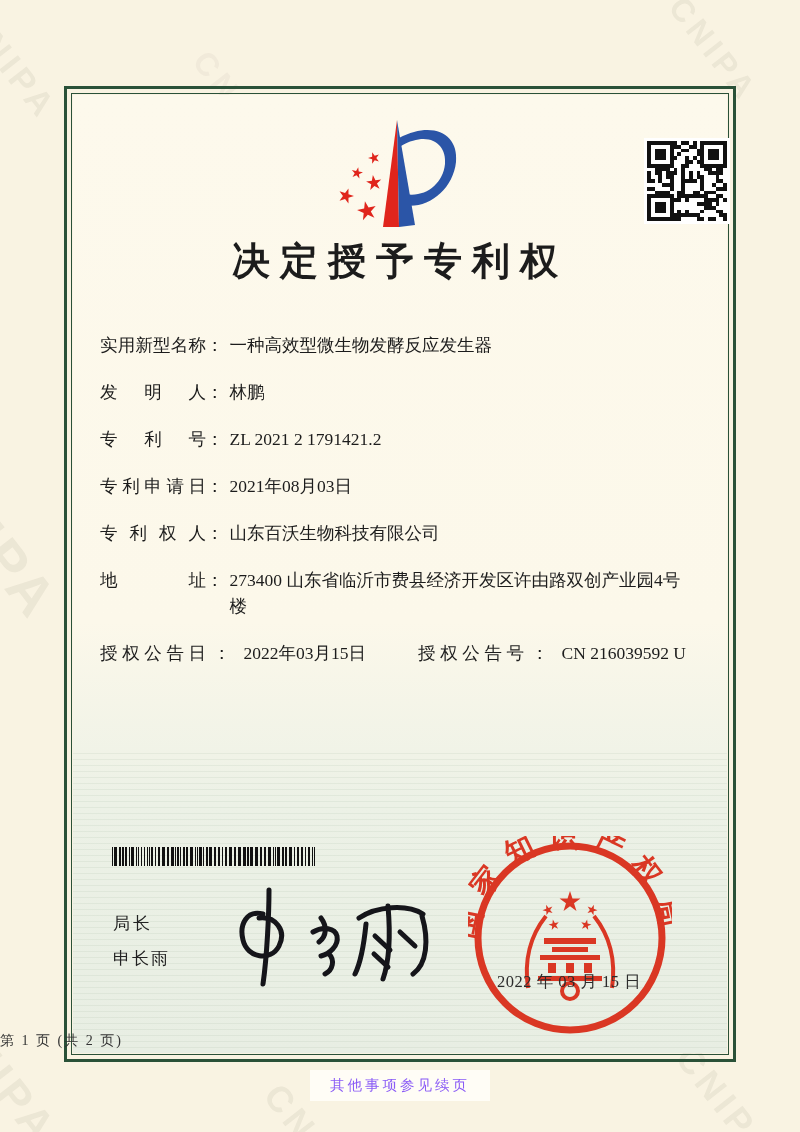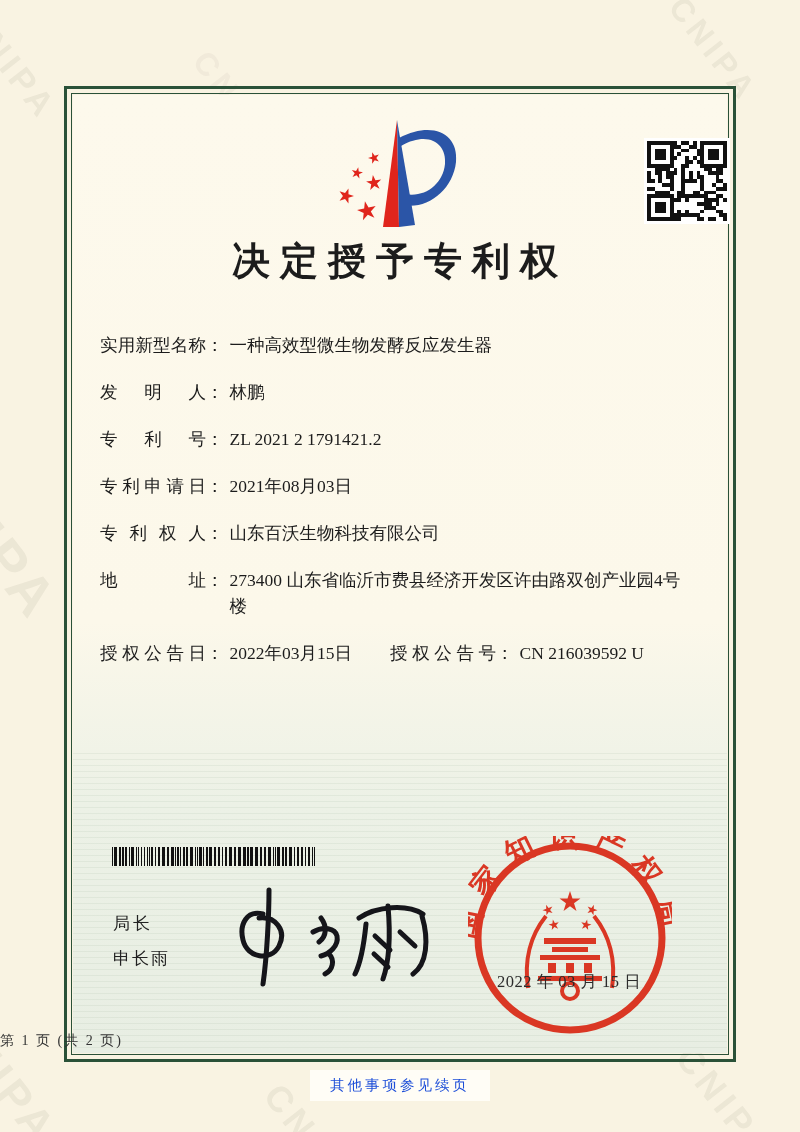--- a/index.html
+++ b/index.html
@@ -33,42 +33,42 @@
     position:absolute;left:0;right:0;top:236px;text-align:center;
     font-size:38px;font-weight:700;letter-spacing:10px;
   }
   
   .fields{position:absolute;left:100px;top:332px;width:580px;font-size:17.5px;line-height:26px;}
   .frow{display:flex;margin-bottom:21px;align-items:flex-start;}
   .lbl{display:inline-block;width:106px;text-align:justify;text-align-last:justify;flex:none;}
   .colon{flex:none;margin-right:6px;}
   .val{flex:none;}
   .val-wrap{width:458px;white-space:normal;}
-  .grant-row{display:flex;margin-bottom:16px;}
+  .grant-row{display:flex;margin-bottom:16px;gap:7px;}
   .grant-gap{width:38px;flex:none;}
   
   .body-text{
     position:absolute;left:100px;top:656px;width:602px;
     font-size:16.5px;line-height:29px;font-style:italic;text-align:justify;
   }
   .body-text p{margin:0;text-indent:2em;}
   
   .barcode{position:absolute;left:112px;top:847px;width:206px;height:19px;}
   .sig-title{position:absolute;left:113px;top:912px;font-size:17px;letter-spacing:3px;font-family:"Liberation Sans","DejaVu Sans",sans-serif;color:#222;}
   .sig-name{position:absolute;left:113px;top:947px;font-size:17px;letter-spacing:2px;font-family:"Liberation Sans","DejaVu Sans",sans-serif;color:#222;text-align:right;}
   .sig-hand{position:absolute;left:225px;top:884px;width:215px;height:105px;}
   .seal{position:absolute;left:468px;top:836px;width:204px;height:204px;opacity:.93;}
   .seal-date{
     position:absolute;left:497px;top:971px;width:190px;font-size:16.5px;
     color:#2b2b2b;letter-spacing:.5px;white-space:nowrap;
   }
   .page-info{position:absolute;left:0;right:0;top:1032px;font-size:14px;letter-spacing:2px;color:#333;}
   .cont-wrap{position:absolute;left:0;right:0;top:1070px;text-align:center;}
   .cont-note{
-    display:inline-block;background:#fffdf6;padding:6px 20px;font-size:14.5px;letter-spacing:3px;color:#1d4ed8;
+    display:inline-block;background:#fffdf6;padding:6px 20px;font-size:14.5px;letter-spacing:3px;color:#8b5cf6;
   }
 </style>
 </head>
 <body>
 
 <div class="page">
 
   <span class="wm" style="left:-14px;top:2px;font-size:34px;">CNIPA</span>
   <span class="wm" style="left:214px;top:44px;font-size:32px;color:rgba(90,85,70,.05);">CNIPA</span>
   <span class="wm" style="left:690px;top:-10px;font-size:32px;">CNIPA</span>

